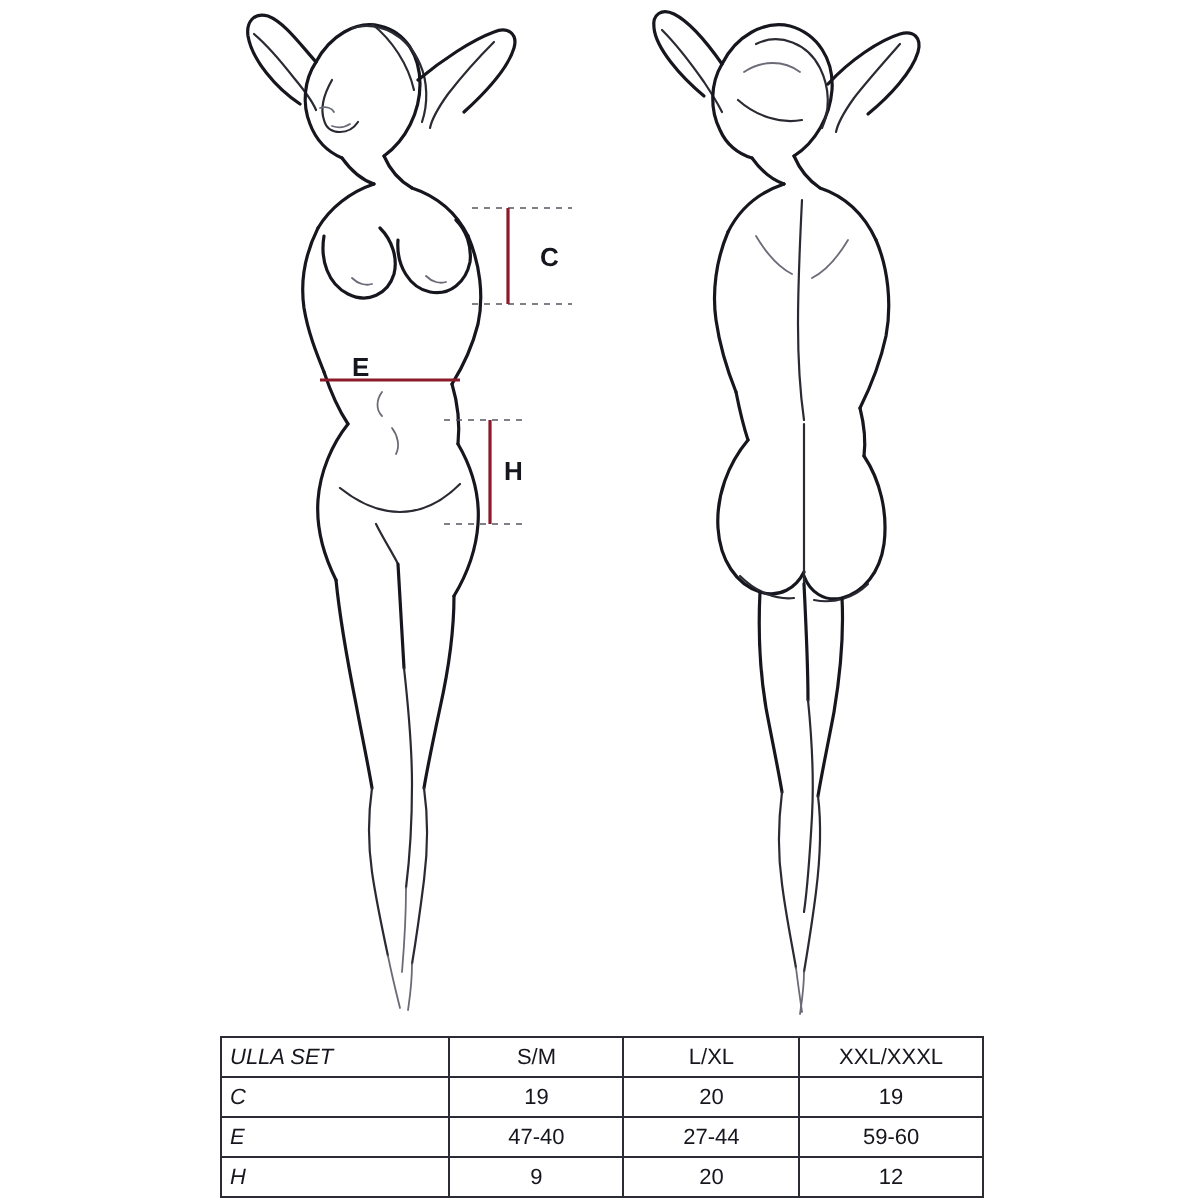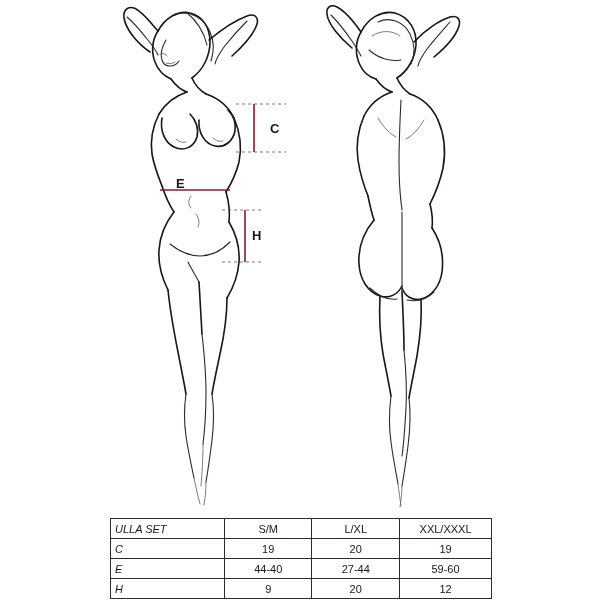--- a/index.html
+++ b/index.html
@@ -241,21 +241,21 @@
     </thead>
     <tbody>
       <tr>
         <td class="rowhead">C</td>
         <td class="val">19</td>
         <td class="val">20</td>
         <td class="val">19</td>
       </tr>
       <tr>
         <td class="rowhead">E</td>
-        <td class="val">44-40</td>
+        <td class="val">47-40</td>
         <td class="val">27-44</td>
         <td class="val">59-60</td>
       </tr>
       <tr>
         <td class="rowhead">H</td>
         <td class="val">9</td>
         <td class="val">20</td>
         <td class="val">12</td>
       </tr>
     </tbody>

